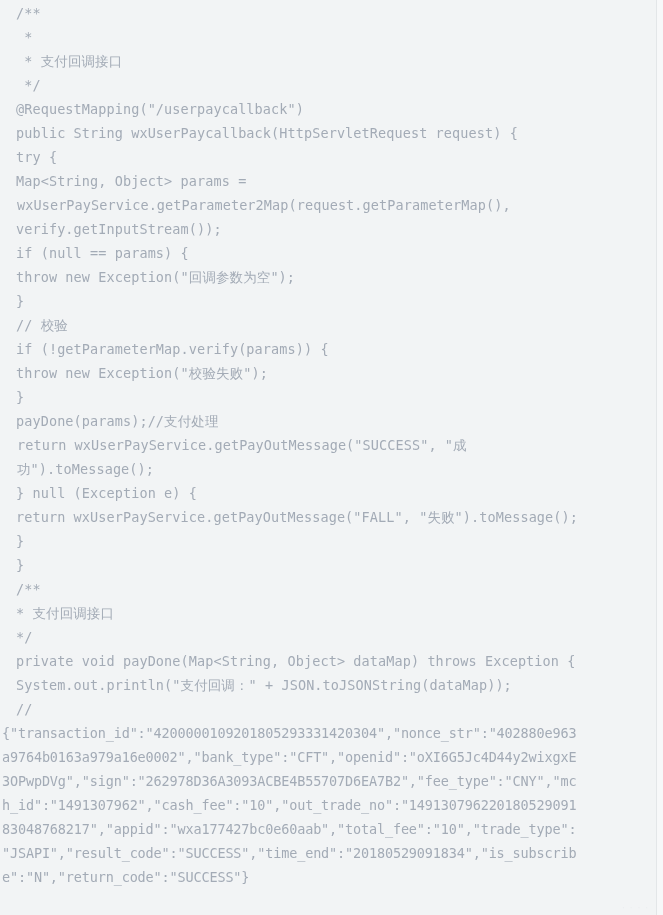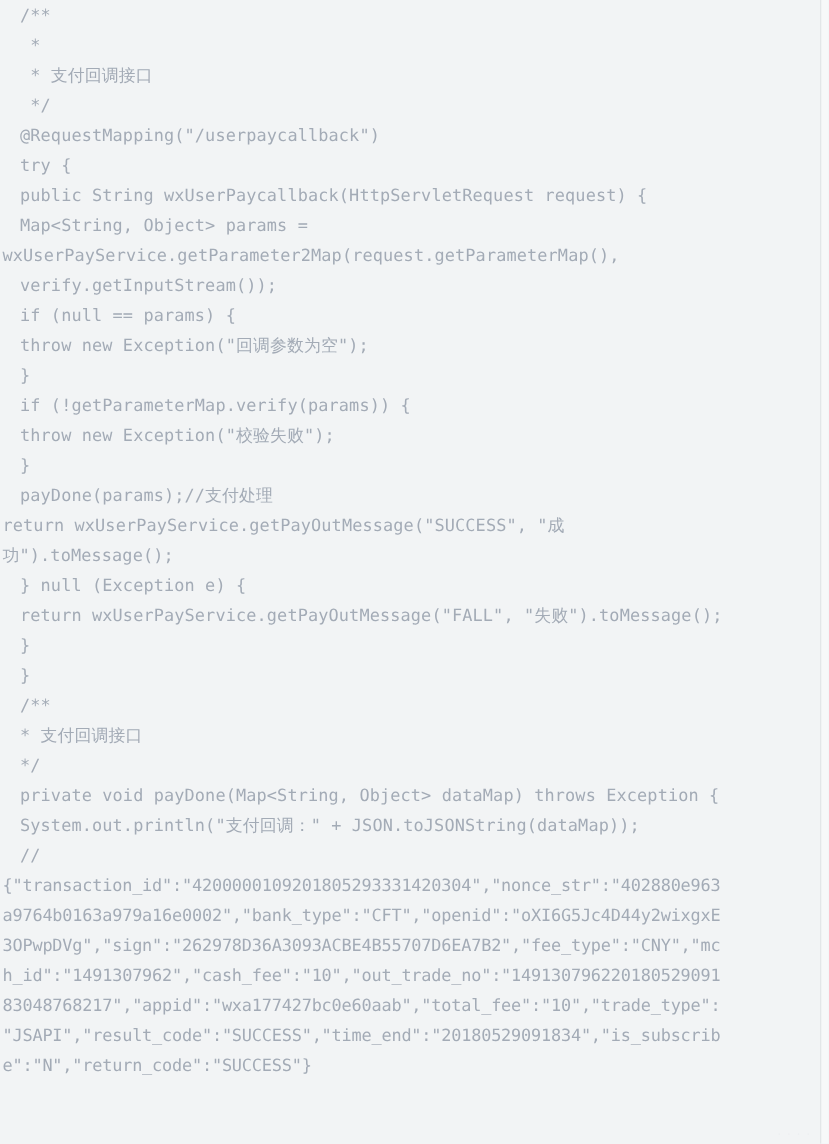--- a/index.html
+++ b/index.html
@@ -49,21 +49,21 @@
     font-size: 13.5px;
     letter-spacing: 0.1px;
     color: #a3abb6;
     white-space: pre;
     padding-left: 16px;
     box-sizing: border-box;
   }
 
   
   .code-line.flush {
-    padding-left: 2px;
+    padding-left: 17px;
   }
 
   
   .json-line {
     padding-left: 2px;
     letter-spacing: -0.15px;
     font-size: 13.5px;
   }
 
   .watermark {
@@ -83,28 +83,29 @@
 
 <div class="page-gutter"></div>
 <div class="page-edge"></div>
 
 <div class="code-block" id="code-block">
     <span class="code-line">/**</span>
     <span class="code-line"> *</span>
     <span class="code-line"> * 支付回调接口</span>
     <span class="code-line"> */</span>
     <span class="code-line">@RequestMapping("/userpaycallback")</span>
+    <span class="code-line">public String wxUserPaycallback(HttpServletRequest request) {</span>
     <span class="code-line">try {</span>
-    <span class="code-line">public String wxUserPaycallback(HttpServletRequest request) {</span>
     <span class="code-line">Map&lt;String, Object&gt; params =</span>
     <span class="code-line flush">wxUserPayService.getParameter2Map(request.getParameterMap(),</span>
     <span class="code-line">verify.getInputStream());</span>
     <span class="code-line">if (null == params) {</span>
     <span class="code-line">throw new Exception("回调参数为空");</span>
     <span class="code-line">}</span>
+    <span class="code-line">// 校验</span>
     <span class="code-line">if (!getParameterMap.verify(params)) {</span>
     <span class="code-line">throw new Exception("校验失败");</span>
     <span class="code-line">}</span>
     <span class="code-line">payDone(params);//支付处理</span>
     <span class="code-line flush">return wxUserPayService.getPayOutMessage("SUCCESS", "成</span>
     <span class="code-line flush">功").toMessage();</span>
     <span class="code-line">} null (Exception e) {</span>
     <span class="code-line">return wxUserPayService.getPayOutMessage("FALL", "失败").toMessage();</span>
     <span class="code-line">}</span>
     <span class="code-line">}</span>

